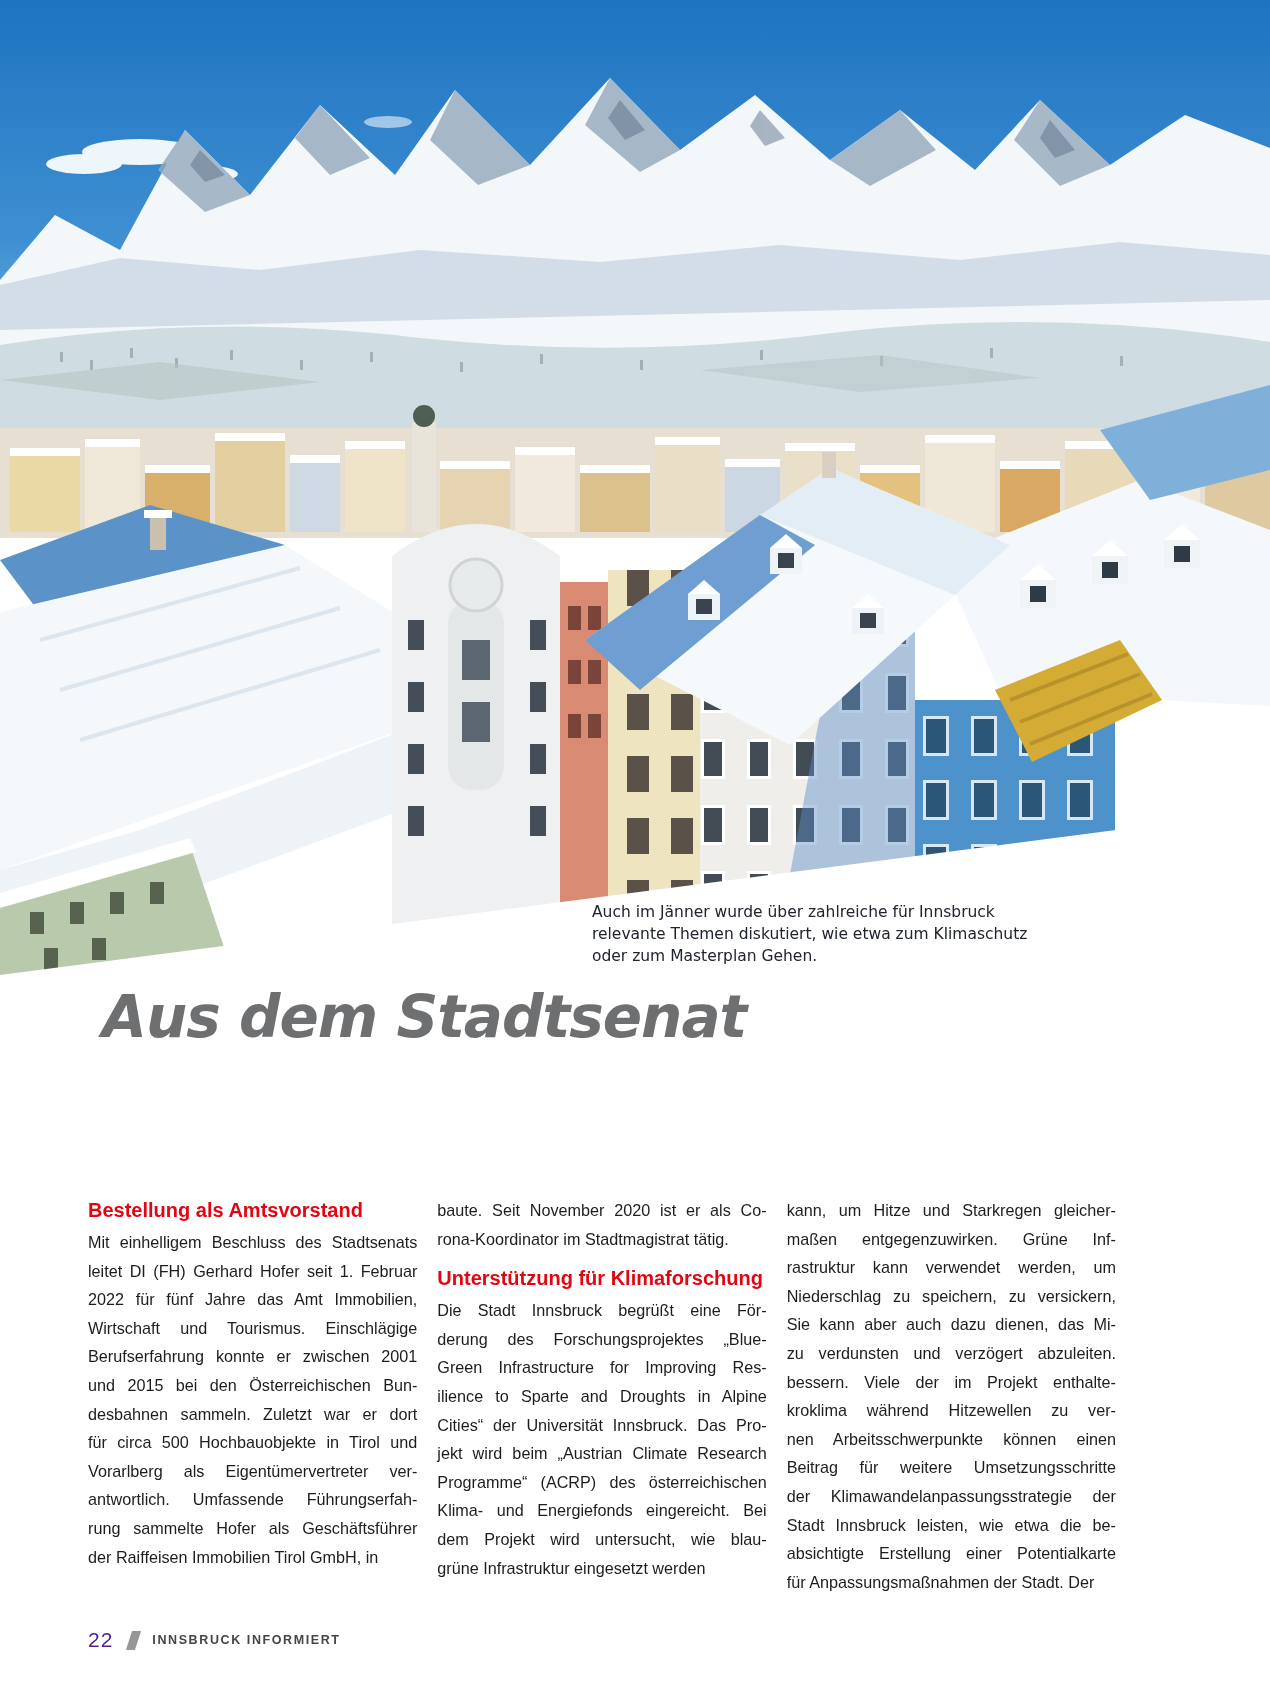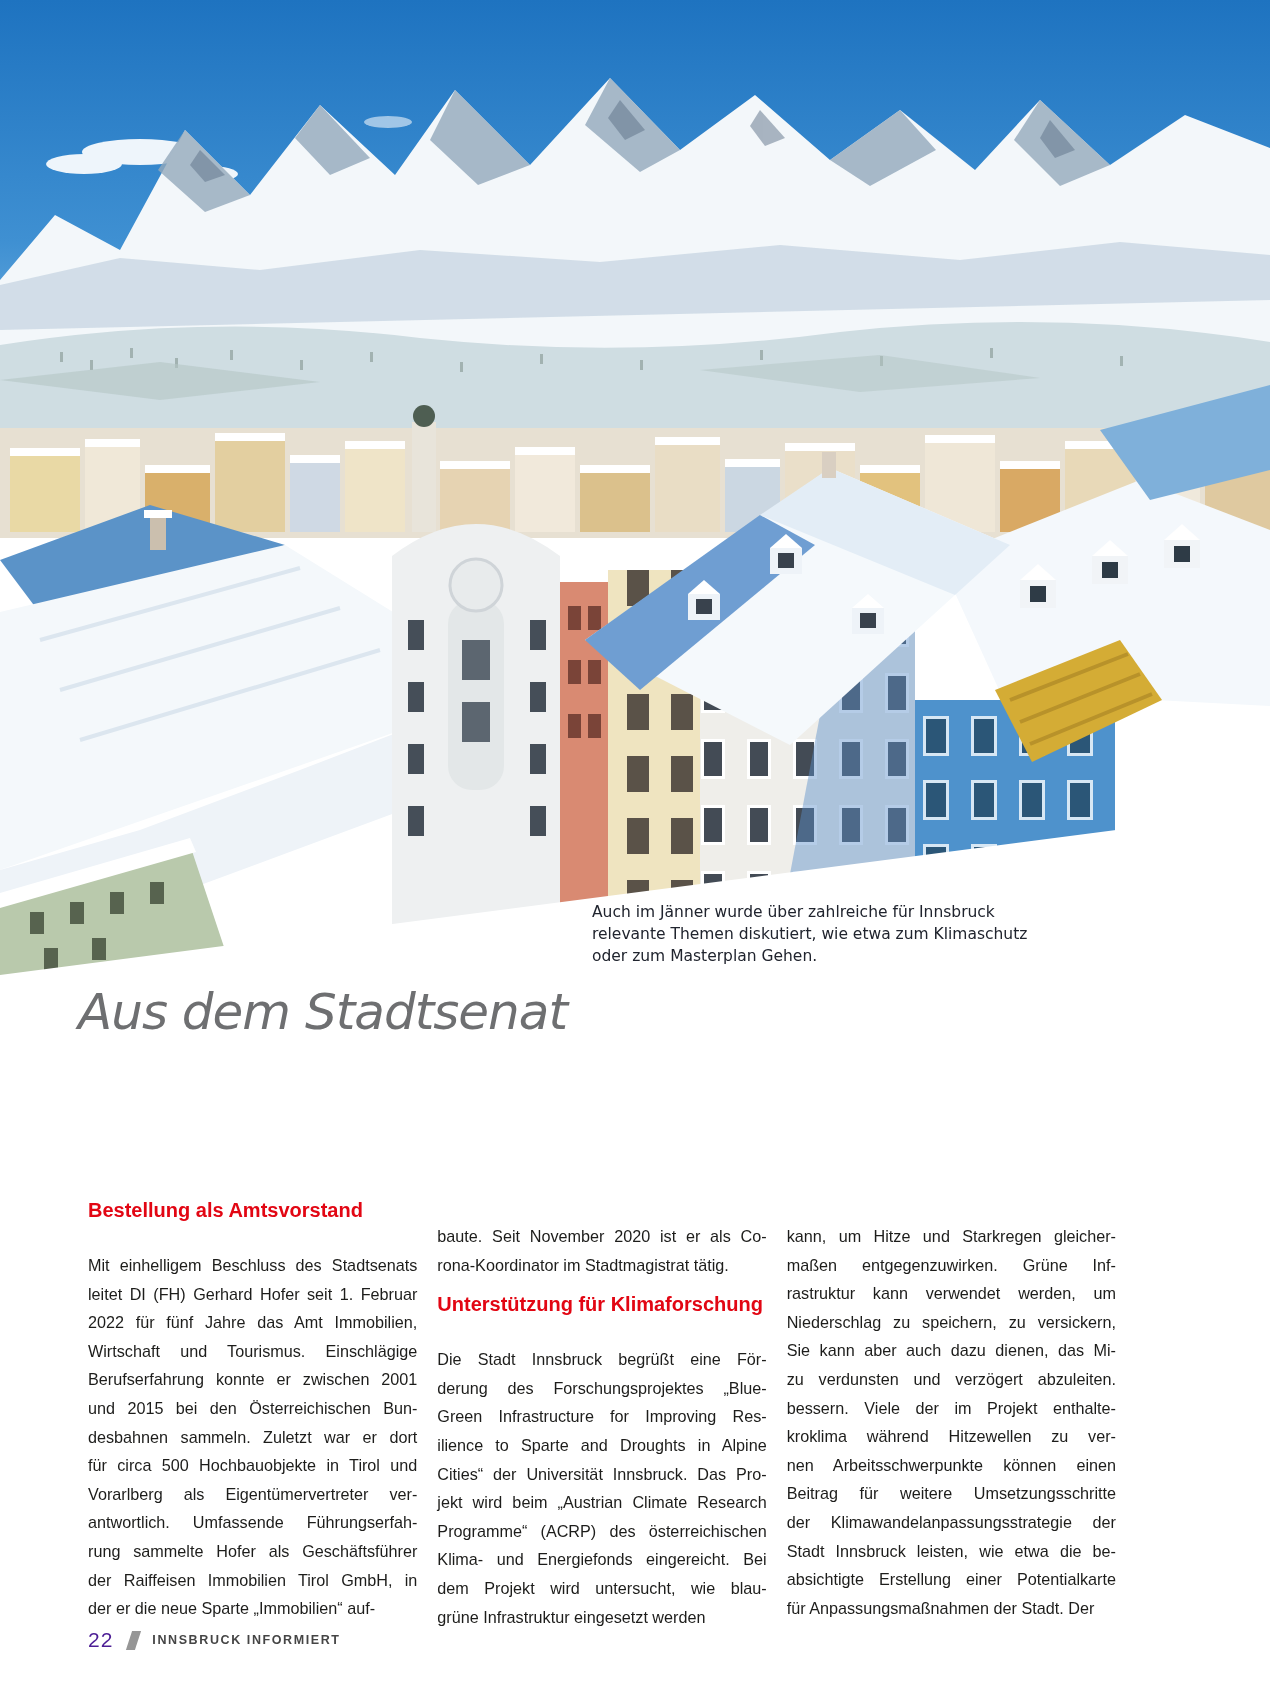--- a/index.html
+++ b/index.html
@@ -16,32 +16,32 @@
   .hero{position:absolute;left:0;top:0;width:1270px;height:980px;}
   .hero svg{display:block;width:100%;height:100%;}
 
   
   .caption{position:absolute;left:592px;top:901px;width:360px;
     font-family:"DejaVu Sans",sans-serif;
     font-size:15.5px;line-height:22px;color:var(--caption-color);}
   .cap-line{white-space:nowrap;}
 
   
-  .title{position:absolute;left:78px;top:983px;
+  .title{position:absolute;left:102px;top:983px;
     font-family:"DejaVu Sans",sans-serif;
-    font-size:50px;font-weight:400;font-style:italic;
+    font-size:58px;font-weight:700;font-style:italic;
     letter-spacing:-1px;color:var(--title-gray);}
 
   
   .columns{position:absolute;left:88px;top:1196px;width:1028px;
     display:flex;gap:20px;}
   .col{flex:1 1 0;min-width:0;}
   .red-head{font-size:20px;line-height:29px;font-weight:700;color:var(--accent);margin:0 0 3px 0;}
   .para + .red-head{margin-top:11px;}
-  .para{font-size:16.2px;line-height:28.6px;color:#1d1d1b;margin-top:26px;}
+  .para{font-size:16.2px;line-height:28.6px;color:#1d1d1b;}
   .line{text-align:justify;text-align-last:justify;}
   .para .line:last-child{text-align-last:left;}
 
   
   .footer{position:absolute;left:88px;top:1628px;display:flex;align-items:center;}
   .page-num{font-size:21px;font-weight:400;color:#4c1d95;letter-spacing:1px;}
   .slash{display:inline-block;width:9px;height:19px;background:#969696;
     transform:skewX(-18deg);margin:0 14px 0 16px;}
   .brand{font-size:12.5px;font-weight:700;letter-spacing:1.6px;color:#454545;}
 </style>
@@ -293,21 +293,20 @@
           <div class="line">2022 für fünf Jahre das Amt Immobilien,</div>
           <div class="line">Wirtschaft und Tourismus. Einschlägige</div>
           <div class="line">Berufserfahrung konnte er zwischen 2001</div>
           <div class="line">und 2015 bei den Österreichischen Bun-</div>
           <div class="line">desbahnen sammeln. Zuletzt war er dort</div>
           <div class="line">für circa 500 Hochbauobjekte in Tirol und</div>
           <div class="line">Vorarlberg als Eigentümervertreter ver-</div>
           <div class="line">antwortlich. Umfassende Führungserfah-</div>
           <div class="line">rung sammelte Hofer als Geschäftsführer</div>
           <div class="line">der Raiffeisen Immobilien Tirol GmbH, in</div>
-          <div class="line">der er die neue Sparte „Immobilien“ auf-</div>
         </div>
       </div>
       <div class="col">
         <div class="para">
           <div class="line">baute. Seit November 2020 ist er als Co-</div>
           <div class="line">rona-Koordinator im Stadtmagistrat tätig.</div>
         </div>
         <h3 class="red-head">Unterstützung für Klimaforschung</h3>
         <div class="para">
           <div class="line">Die Stadt Innsbruck begrüßt eine För-</div>

